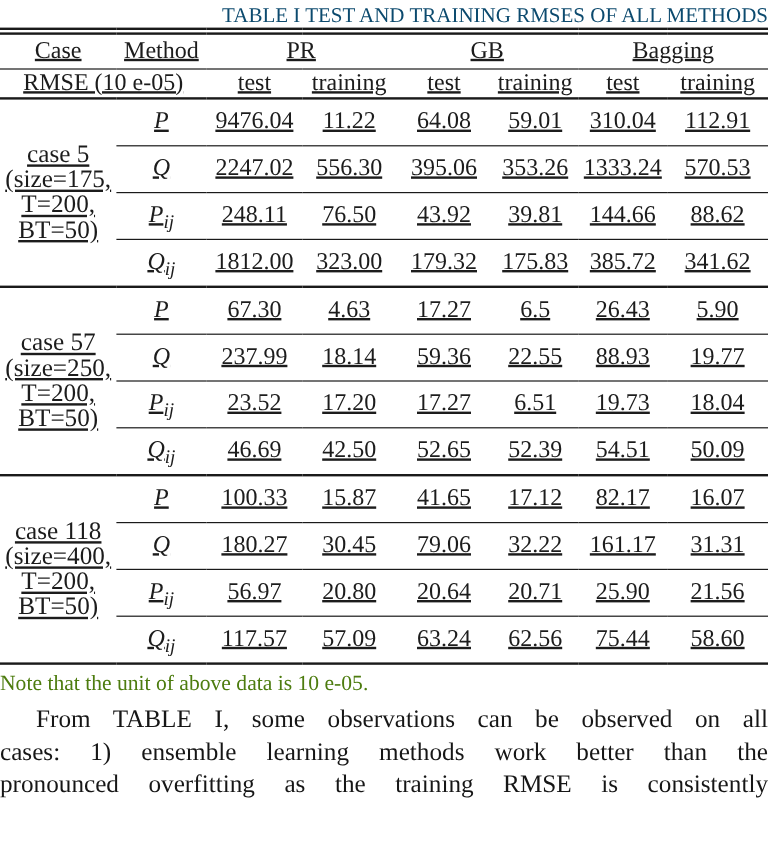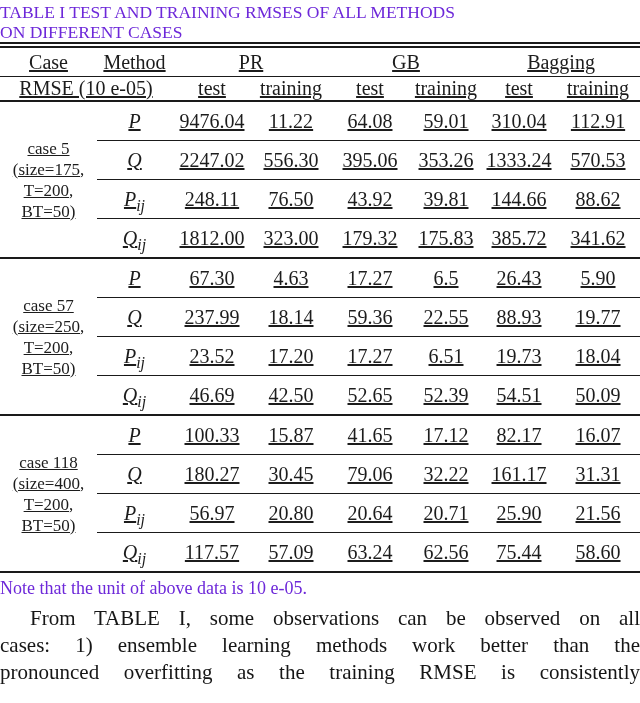--- a/index.html
+++ b/index.html
@@ -4,53 +4,52 @@
 <style>
   html, body { margin: 0; padding: 0; }
   body {
     width: 640px; height: 703px; overflow: hidden;
     background: #ffffff; color: #181818;
     font-family: "Liberation Serif", "DejaVu Serif", serif;
   }
   .page { width: 640px; height: 703px; overflow: hidden; }
 
   
-  .caption { padding-top: 3px; text-align: left; font-size: 17.5px; line-height: 19.5px; color: #6d28d9; }
+  .caption { padding-top: 3px; text-align: right; font-size: 17.5px; line-height: 19.5px; color: #0c4a6e; }
 
   
   table.rmse {
     width: 640px; border-collapse: collapse; table-layout: fixed;
     font-size: 20px; color: #1c1c1c;
     border-top: 6px double #1a1a1a;
     text-decoration: underline;
   }
   table.rmse th, table.rmse td { padding: 0; font-weight: normal; text-align: center; vertical-align: middle; }
   tr.h1 th { height: 28px; border-bottom: 1.6px solid #1a1a1a; }
   tr.h2 th { height: 22px; border-bottom: 2.6px solid #1a1a1a; margin-top: 25px; }
   td.m, td.v { height: 38px; border-bottom: 1.5px solid #1a1a1a; }
   tr.blocklast td.m, tr.blocklast td.v { border-bottom: 2.6px solid #1a1a1a; }
-  td.case { border-bottom: 2.6px solid #1a1a1a; font-size: 17px; line-height: 21px; }
+  td.case { border-bottom: 2.6px solid #1a1a1a; font-size: 21px; line-height: 21px; }
   .mi { font-style: italic; }
   td.m sub { font-size: 16px; font-style: italic; line-height: 0; }
 
   
-  .note { margin-top: 5px; font-size: 18px; line-height: 20px; color: #6d28d9; }
+  .note { margin-top: 5px; font-size: 18px; line-height: 20px; color: #4d7c0f; }
   .para { margin-top: 7px; font-size: 21px; line-height: 27px; color: #161616; }
   .pl { width: 640px; }
   .jl { text-align: justify; text-align-last: justify; }
   .indent { text-indent: 30px; }
 </style>
 </head>
 <body>
 
 <div class="page">
 
   <div class="caption">
     <div>TABLE I TEST AND TRAINING RMSES OF ALL METHODS</div>
-    <div>ON DIFFERENT CASES</div>
   </div>
 
   <table class="rmse">
     <colgroup>
       <col style="width:97px">
         <col style="width:75px">
       <col style="width:80px">
         <col style="width:78px">
       <col style="width:80px">
         <col style="width:72px">

